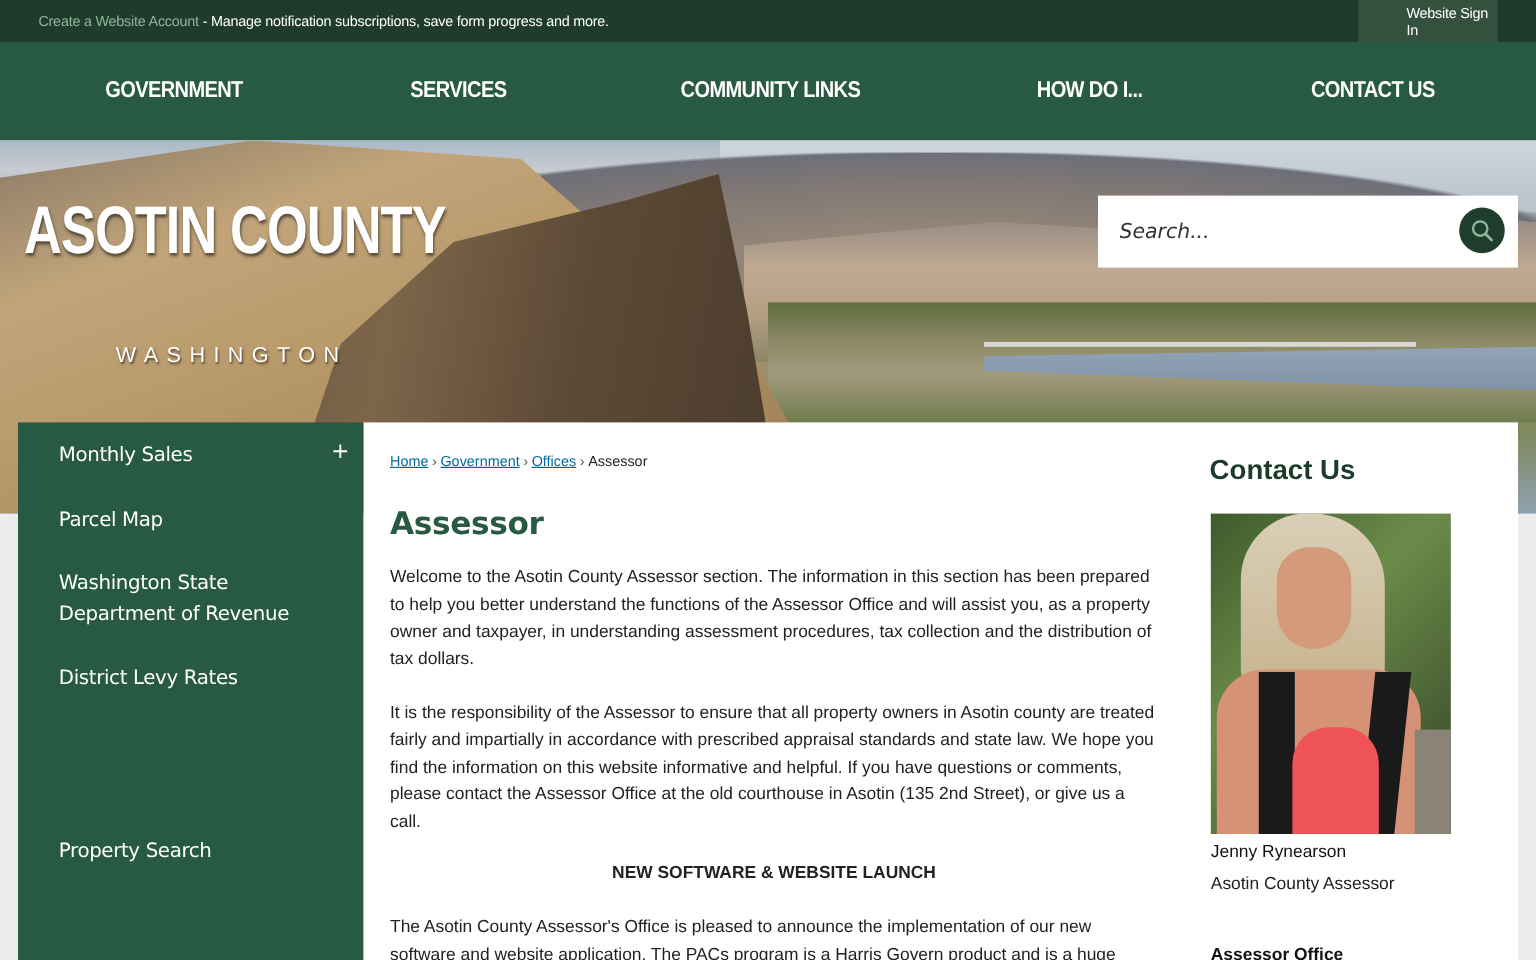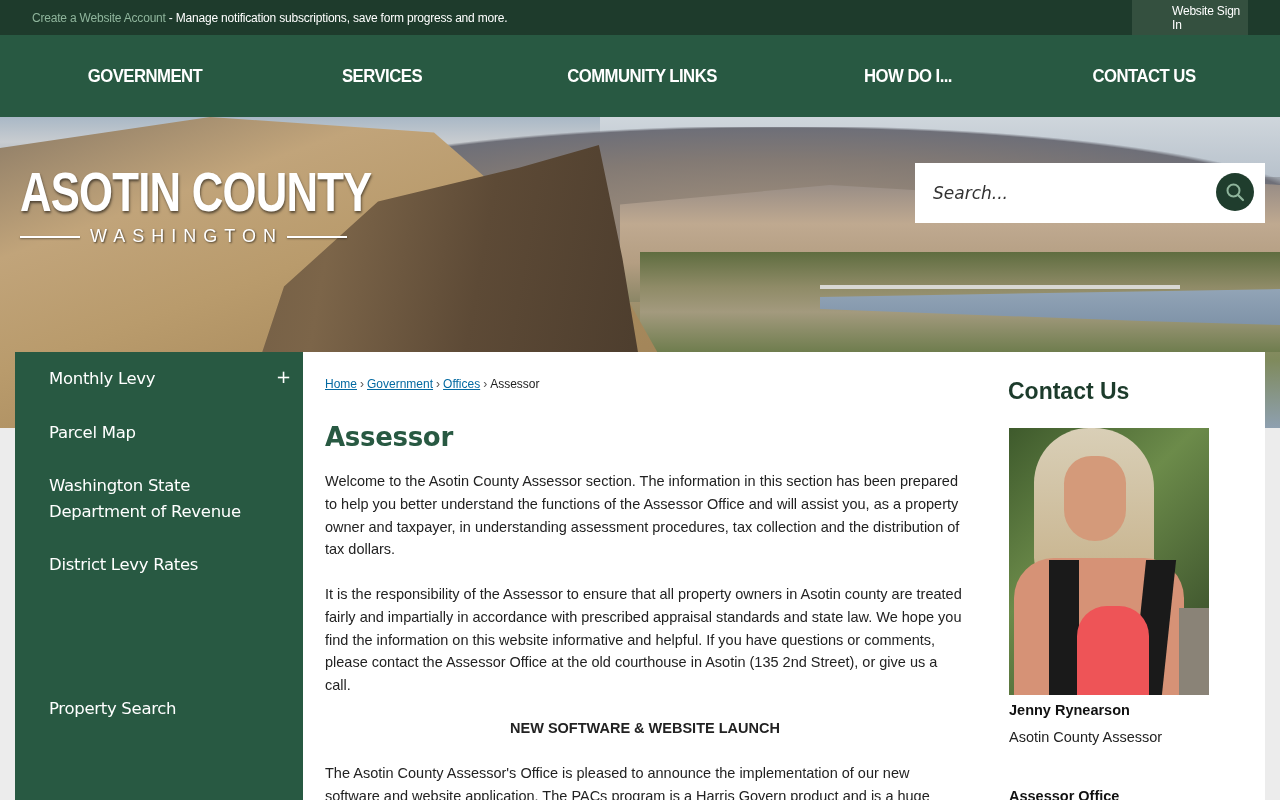--- a/index.html
+++ b/index.html
@@ -22,21 +22,21 @@
   .hero .sky { position: absolute; left: 600px; top: 0; width: 680px; height: 60px; background: linear-gradient(180deg, #cfd6dc, #b8c2cc); }
   .hero .hills { position: absolute; left: 420px; top: 10px; width: 900px; height: 150px; background: radial-gradient(ellipse at 40% 60%, #a08f7c 0%, #837a74 45%, #6e6f78 70%, transparent 72%); }
   .hero .hills2 { position: absolute; left: 620px; top: 55px; width: 700px; height: 130px; background: linear-gradient(180deg, #8d8583 0%, #bfa990 40%, #b49e82 70%, #8b8666 100%); clip-path: polygon(0 25%, 30% 10%, 55% 18%, 80% 5%, 100% 12%, 100% 100%, 0 100%); }
   .hero .town { position: absolute; left: 640px; top: 135px; width: 640px; height: 100px; background: linear-gradient(180deg, #5f6d40 0%, #8f8b67 35%, #a39a7e 60%, #6f7d4e 100%); }
   .hero .river { position: absolute; left: 820px; top: 168px; width: 460px; height: 40px; background: linear-gradient(180deg, #94a6b8, #7f93a8); clip-path: polygon(0 30%, 100% 10%, 100% 100%, 70% 90%, 0 60%); }
   .hero .bridge { position: absolute; left: 820px; top: 168px; width: 360px; height: 4px; background: #d8d8d4; }
   .hero .leftslope { position: absolute; left: 0; top: 0; width: 700px; height: 311px; background: linear-gradient(160deg, #8a7a66 0%, #c1a47a 25%, #b99b6c 45%, #a88a5c 70%, #9c8057 100%); clip-path: polygon(0 10%, 30% 0, 62% 5%, 90% 60%, 100% 100%, 0 100%); }
   .hero .cliff { position: absolute; left: 190px; top: 28px; width: 470px; height: 283px; background: linear-gradient(100deg, #6e5a43 0%, #7c6549 30%, #5d4a36 60%, #4a3b2c 100%); clip-path: polygon(10% 100%, 20% 50%, 40% 20%, 70% 8%, 87% 0, 92% 40%, 96% 80%, 100% 100%); }
   .logo { position: absolute; left: 20px; top: 45px; width: 340px; }
   .logo .county { font-family: "Liberation Sans", sans-serif; font-weight: bold; font-size: 56px; color: #fff; letter-spacing: -1px; transform: scaleX(0.78); transform-origin: left; white-space: nowrap; text-shadow: 1px 2px 3px rgba(0,0,0,0.55); line-height: 60px; }
-  .logo .state-row { display: flex; align-items: center; margin-top: 4px; }
+  .logo .state-row { display: flex; align-items: center; margin-top: 4px; flex-direction: column; }
   .logo .rule { height: 2px; background: #fff; flex: 0 0 60px; box-shadow: 0 1px 2px rgba(0,0,0,0.4); }
   .logo .state { font-family: "Liberation Sans", sans-serif; font-size: 18px; color: #fff; letter-spacing: 7px; padding: 0 4px 0 10px; text-shadow: 1px 1px 2px rgba(0,0,0,0.6); white-space: nowrap; }
 
   
   .search { position: absolute; left: 915px; top: 163px; width: 350px; height: 60px; background: #fff; }
   .search input { position: absolute; left: 18px; top: 14px; width: 270px; height: 32px; border: none; outline: none; font-family: "DejaVu Sans", sans-serif; font-style: italic; font-size: 17px; color: #222; background: transparent; }
   .search input::placeholder { color: #333; }
   .search-btn { position: absolute; left: 301px; top: 10px; width: 38px; height: 38px; border-radius: 50%; background: #1f3d2d; display: flex; align-items: center; justify-content: center; cursor: pointer; }
 
   
@@ -56,21 +56,21 @@
   .contact-title { position: absolute; left: 705px; top: 26px; font-weight: bold; font-size: 23px; color: #1c3b2b; }
   .photo { position: absolute; left: 706px; top: 76px; width: 200px; height: 267px; overflow: hidden;
     background: linear-gradient(135deg, #3e5a2c 0%, #6c8b4a 40%, #2f4324 100%); }
   .photo .hair { position: absolute; left: 25px; top: 0; width: 120px; height: 150px; border-radius: 55px 60px 20px 20px; background: linear-gradient(180deg, #d9cfb7, #c8b48e); }
   .photo .face { position: absolute; left: 55px; top: 28px; width: 62px; height: 85px; border-radius: 30px 30px 34px 34px; background: #d49a7a; }
   .photo .body { position: absolute; left: 5px; top: 130px; width: 170px; height: 137px; border-radius: 40px 40px 0 0; background: #d69276; }
   .photo .vestL { position: absolute; left: 40px; top: 132px; width: 30px; height: 135px; background: #1a1a1a; }
   .photo .vestR { position: absolute; left: 130px; top: 132px; width: 30px; height: 135px; background: #1a1a1a; transform: skewX(-6deg); }
   .photo .top { position: absolute; left: 68px; top: 178px; width: 72px; height: 89px; background: #ee5457; border-radius: 30px 30px 0 0; }
   .photo .ground { position: absolute; left: 170px; top: 180px; width: 30px; height: 87px; background: #8a8377; }
-  .person-name { position: absolute; left: 706px; top: 350px; font-weight: bold; font-size: 14.5px; color: #111; }
+  .person-name { position: absolute; left: 706px; top: 350px; font-weight: normal; font-size: 14.5px; color: #111; }
   .person-role { position: absolute; left: 706px; top: 377px; font-size: 14.5px; color: #222; }
   .office-title { position: absolute; left: 706px; top: 436px; font-weight: bold; font-size: 14.5px; color: #111; }
 </style>
 </head>
 <body>
 
 <div class="topbar">
   <div class="msg">
     <a href="#">Create a Website Account</a><span> - Manage notification subscriptions, save form progress and more.</span>
   </div>
@@ -109,21 +109,21 @@
   <input type="text" placeholder="Search..." style="">
   <div class="search-btn">
     <svg width="20" height="20" viewBox="0 0 20 20">
       <circle cx="8.5" cy="8.5" r="6" fill="none" stroke="#8fb59c" stroke-width="2"></circle>
       <line x1="13" y1="13" x2="18" y2="18" stroke="#8fb59c" stroke-width="2.2" stroke-linecap="round"></line>
     </svg>
   </div>
 </div>
 
 <aside class="sidenav">
-  <div class="sideitem" style="top:14px;">Monthly Levy</div>
+  <div class="sideitem" style="top:14px;">Monthly Sales</div>
   <div class="side-plus">+</div>
   <div class="sideitem" style="top:68px;">Parcel Map</div>
   <div class="sideitem" style="top:200px;">District Levy Rates</div>
   <div class="sideitem" style="top:121px;">Washington State Department of Revenue</div>
   <div class="sideitem" style="top:344px;">Property Search</div>
 </aside>
 
 <main class="content">
   <div class="breadcrumb">
     <a href="#">Home</a><span class="sep">›</span><a href="#">Government</a><span class="sep">›</span><a href="#">Offices</a><span class="sep">›</span><span>Assessor</span>

